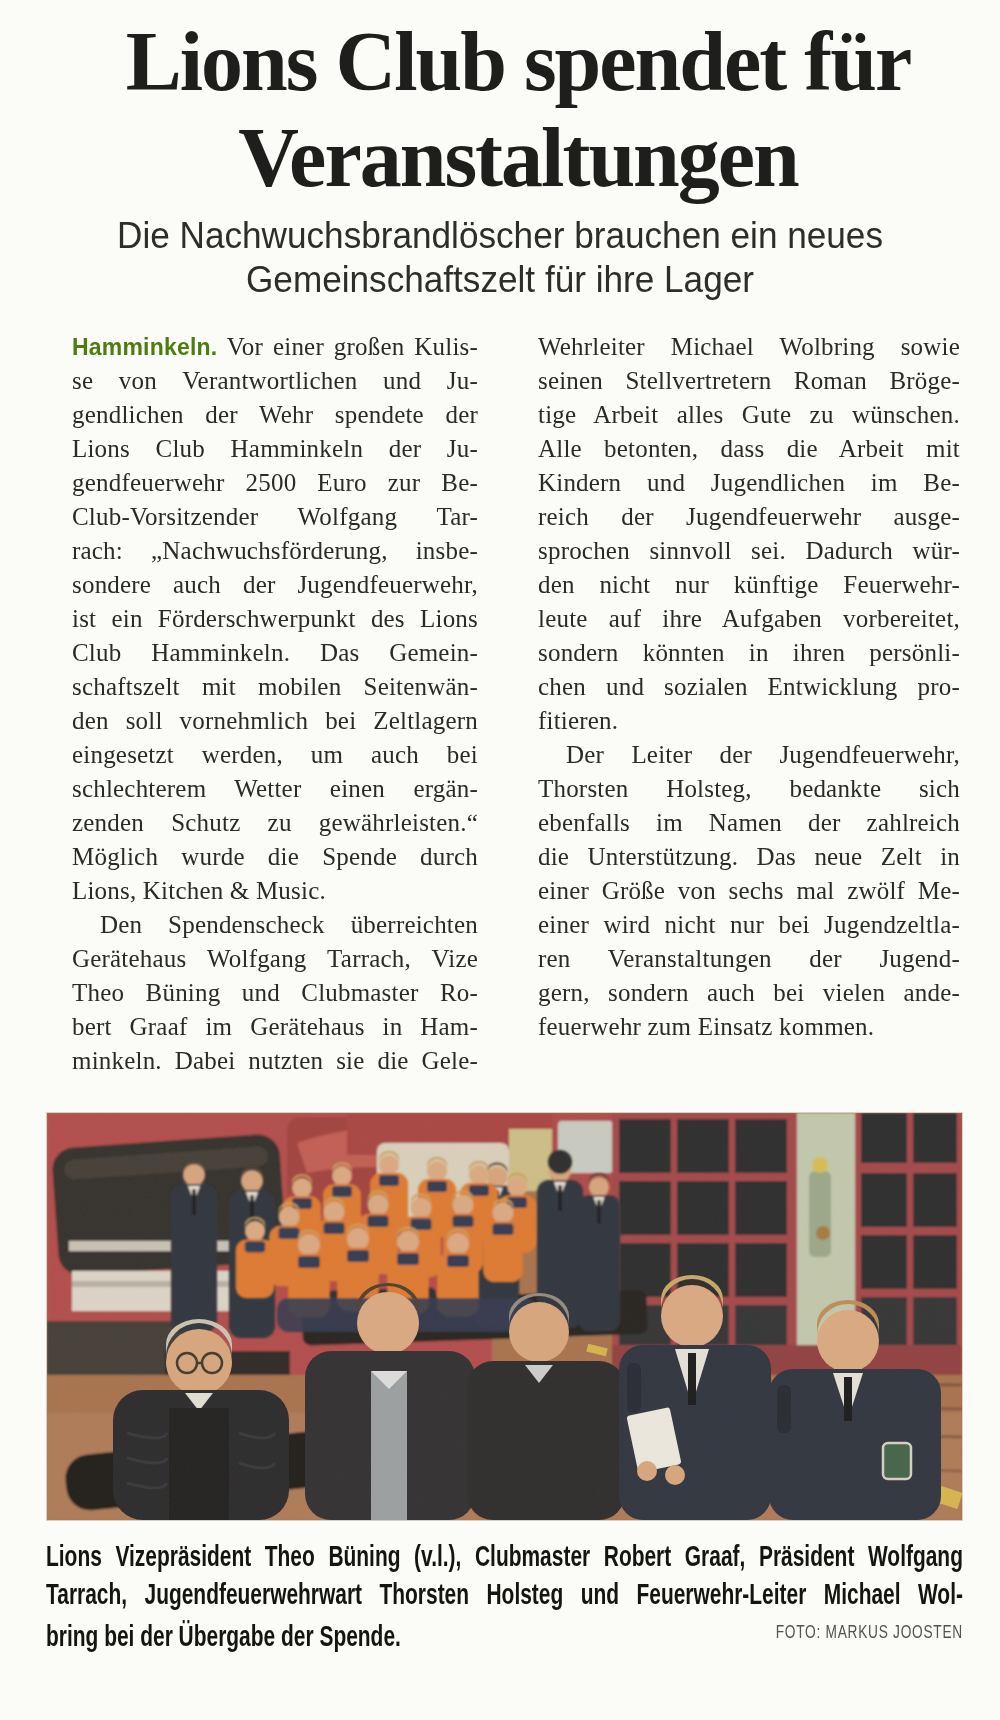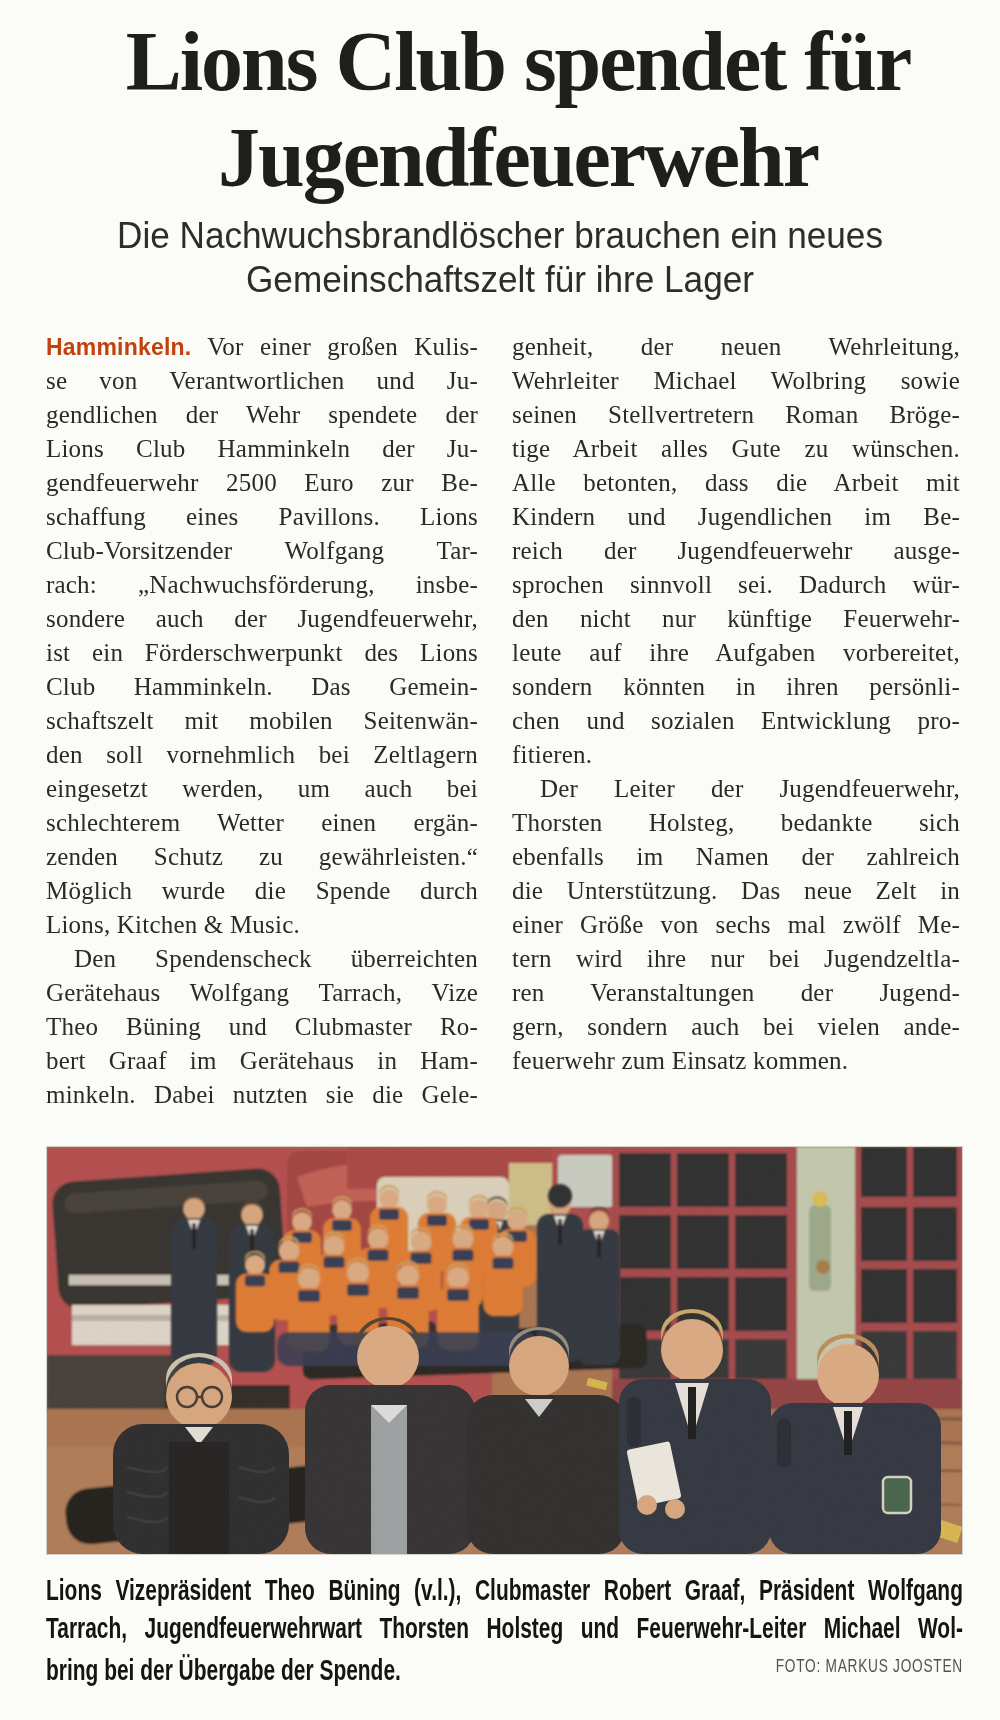--- a/index.html
+++ b/index.html
@@ -51,21 +51,22 @@
     text-align:justify;
     text-align-last:justify;
     letter-spacing:0.2px;
   }
   .bline.para-end { text-align-last:left; }
   .bline.indent { text-indent:28px; }
   .lead {
     font-family:"Liberation Sans", sans-serif;
     font-size:23px;
     font-weight:bold;
-    color:#c2410c;
+    color:#4d7c0f;
+    margin-left:26px;
   }
 
   
   .photo-frame {
     width:917px; height:409px;
     margin:34px 0 0 46px;
     border:1px solid #d6d0c6;
     background:#a76f4e;
     overflow:hidden;
   }
@@ -98,74 +99,72 @@
     white-space:nowrap;
   }
 </style>
 </head>
 <body>
 
 <div class="sheet">
 
   <div class="headline">
     <div>Lions Club spendet für</div>
-    <div>Jugendfeuerwehr</div>
+    <div>Veranstaltungen</div>
   </div>
 
   <div class="subtitle">
     <div>Die Nachwuchsbrandlöscher brauchen ein neues</div>
     <div>Gemeinschaftszelt für ihre Lager</div>
   </div>
 
   <div class="columns">
     <div class="col col-left">
         <div class="bline"><b class="lead">Hamminkeln.</b><span> Vor einer großen Kulis-</span></div>
         <div class="bline"><b class="lead"></b><span>se von Verantwortlichen und Ju-</span></div>
         <div class="bline"><b class="lead"></b><span>gendlichen der Wehr spendete der</span></div>
         <div class="bline"><b class="lead"></b><span>Lions Club Hamminkeln der Ju-</span></div>
         <div class="bline"><b class="lead"></b><span>gendfeuerwehr 2500 Euro zur Be-</span></div>
-        <div class="bline"><b class="lead"></b><span>schaffung eines Pavillons. Lions</span></div>
         <div class="bline"><b class="lead"></b><span>Club-Vorsitzender Wolfgang Tar-</span></div>
         <div class="bline"><b class="lead"></b><span>rach: „Nachwuchsförderung, insbe-</span></div>
         <div class="bline"><b class="lead"></b><span>sondere auch der Jugendfeuerwehr,</span></div>
         <div class="bline"><b class="lead"></b><span>ist ein Förderschwerpunkt des Lions</span></div>
         <div class="bline"><b class="lead"></b><span>Club Hamminkeln. Das Gemein-</span></div>
         <div class="bline"><b class="lead"></b><span>schaftszelt mit mobilen Seitenwän-</span></div>
         <div class="bline"><b class="lead"></b><span>den soll vornehmlich bei Zeltlagern</span></div>
         <div class="bline"><b class="lead"></b><span>eingesetzt werden, um auch bei</span></div>
         <div class="bline"><b class="lead"></b><span>schlechterem Wetter einen ergän-</span></div>
         <div class="bline"><b class="lead"></b><span>zenden Schutz zu gewährleisten.“</span></div>
         <div class="bline"><b class="lead"></b><span>Möglich wurde die Spende durch</span></div>
         <div class="bline para-end"><b class="lead"></b><span>Lions, Kitchen &amp; Music.</span></div>
         <div class="bline indent"><b class="lead"></b><span>Den Spendenscheck überreichten</span></div>
         <div class="bline"><b class="lead"></b><span>Gerätehaus Wolfgang Tarrach, Vize</span></div>
         <div class="bline"><b class="lead"></b><span>Theo Büning und Clubmaster Ro-</span></div>
         <div class="bline"><b class="lead"></b><span>bert Graaf im Gerätehaus in Ham-</span></div>
         <div class="bline"><b class="lead"></b><span>minkeln. Dabei nutzten sie die Gele-</span></div>
       </div>
     <div class="col col-right">
-        <div class="bline"><b class="lead"></b><span>genheit, der neuen Wehrleitung,</span></div>
         <div class="bline"><b class="lead"></b><span>Wehrleiter Michael Wolbring sowie</span></div>
         <div class="bline"><b class="lead"></b><span>seinen Stellvertretern Roman Bröge-</span></div>
         <div class="bline"><b class="lead"></b><span>tige Arbeit alles Gute zu wünschen.</span></div>
         <div class="bline"><b class="lead"></b><span>Alle betonten, dass die Arbeit mit</span></div>
         <div class="bline"><b class="lead"></b><span>Kindern und Jugendlichen im Be-</span></div>
         <div class="bline"><b class="lead"></b><span>reich der Jugendfeuerwehr ausge-</span></div>
         <div class="bline"><b class="lead"></b><span>sprochen sinnvoll sei. Dadurch wür-</span></div>
         <div class="bline"><b class="lead"></b><span>den nicht nur künftige Feuerwehr-</span></div>
         <div class="bline"><b class="lead"></b><span>leute auf ihre Aufgaben vorbereitet,</span></div>
         <div class="bline"><b class="lead"></b><span>sondern könnten in ihren persönli-</span></div>
         <div class="bline"><b class="lead"></b><span>chen und sozialen Entwicklung pro-</span></div>
         <div class="bline para-end"><b class="lead"></b><span>fitieren.</span></div>
         <div class="bline indent"><b class="lead"></b><span>Der Leiter der Jugendfeuerwehr,</span></div>
         <div class="bline"><b class="lead"></b><span>Thorsten Holsteg, bedankte sich</span></div>
         <div class="bline"><b class="lead"></b><span>ebenfalls im Namen der zahlreich</span></div>
         <div class="bline"><b class="lead"></b><span>die Unterstützung. Das neue Zelt in</span></div>
         <div class="bline"><b class="lead"></b><span>einer Größe von sechs mal zwölf Me-</span></div>
-        <div class="bline"><b class="lead"></b><span>tern wird ihre nur bei Jugendzeltla-</span></div>
+        <div class="bline"><b class="lead"></b><span>einer wird nicht nur bei Jugendzeltla-</span></div>
         <div class="bline"><b class="lead"></b><span>ren Veranstaltungen der Jugend-</span></div>
         <div class="bline"><b class="lead"></b><span>gern, sondern auch bei vielen ande-</span></div>
         <div class="bline para-end"><b class="lead"></b><span>feuerwehr zum Einsatz kommen.</span></div>
       </div>
   </div>
 
   <div class="photo-frame">
     <svg width="915" height="407" viewBox="0 0 915 407" xmlns="http://www.w3.org/2000/svg">
       <defs>
         <filter id="soft">

